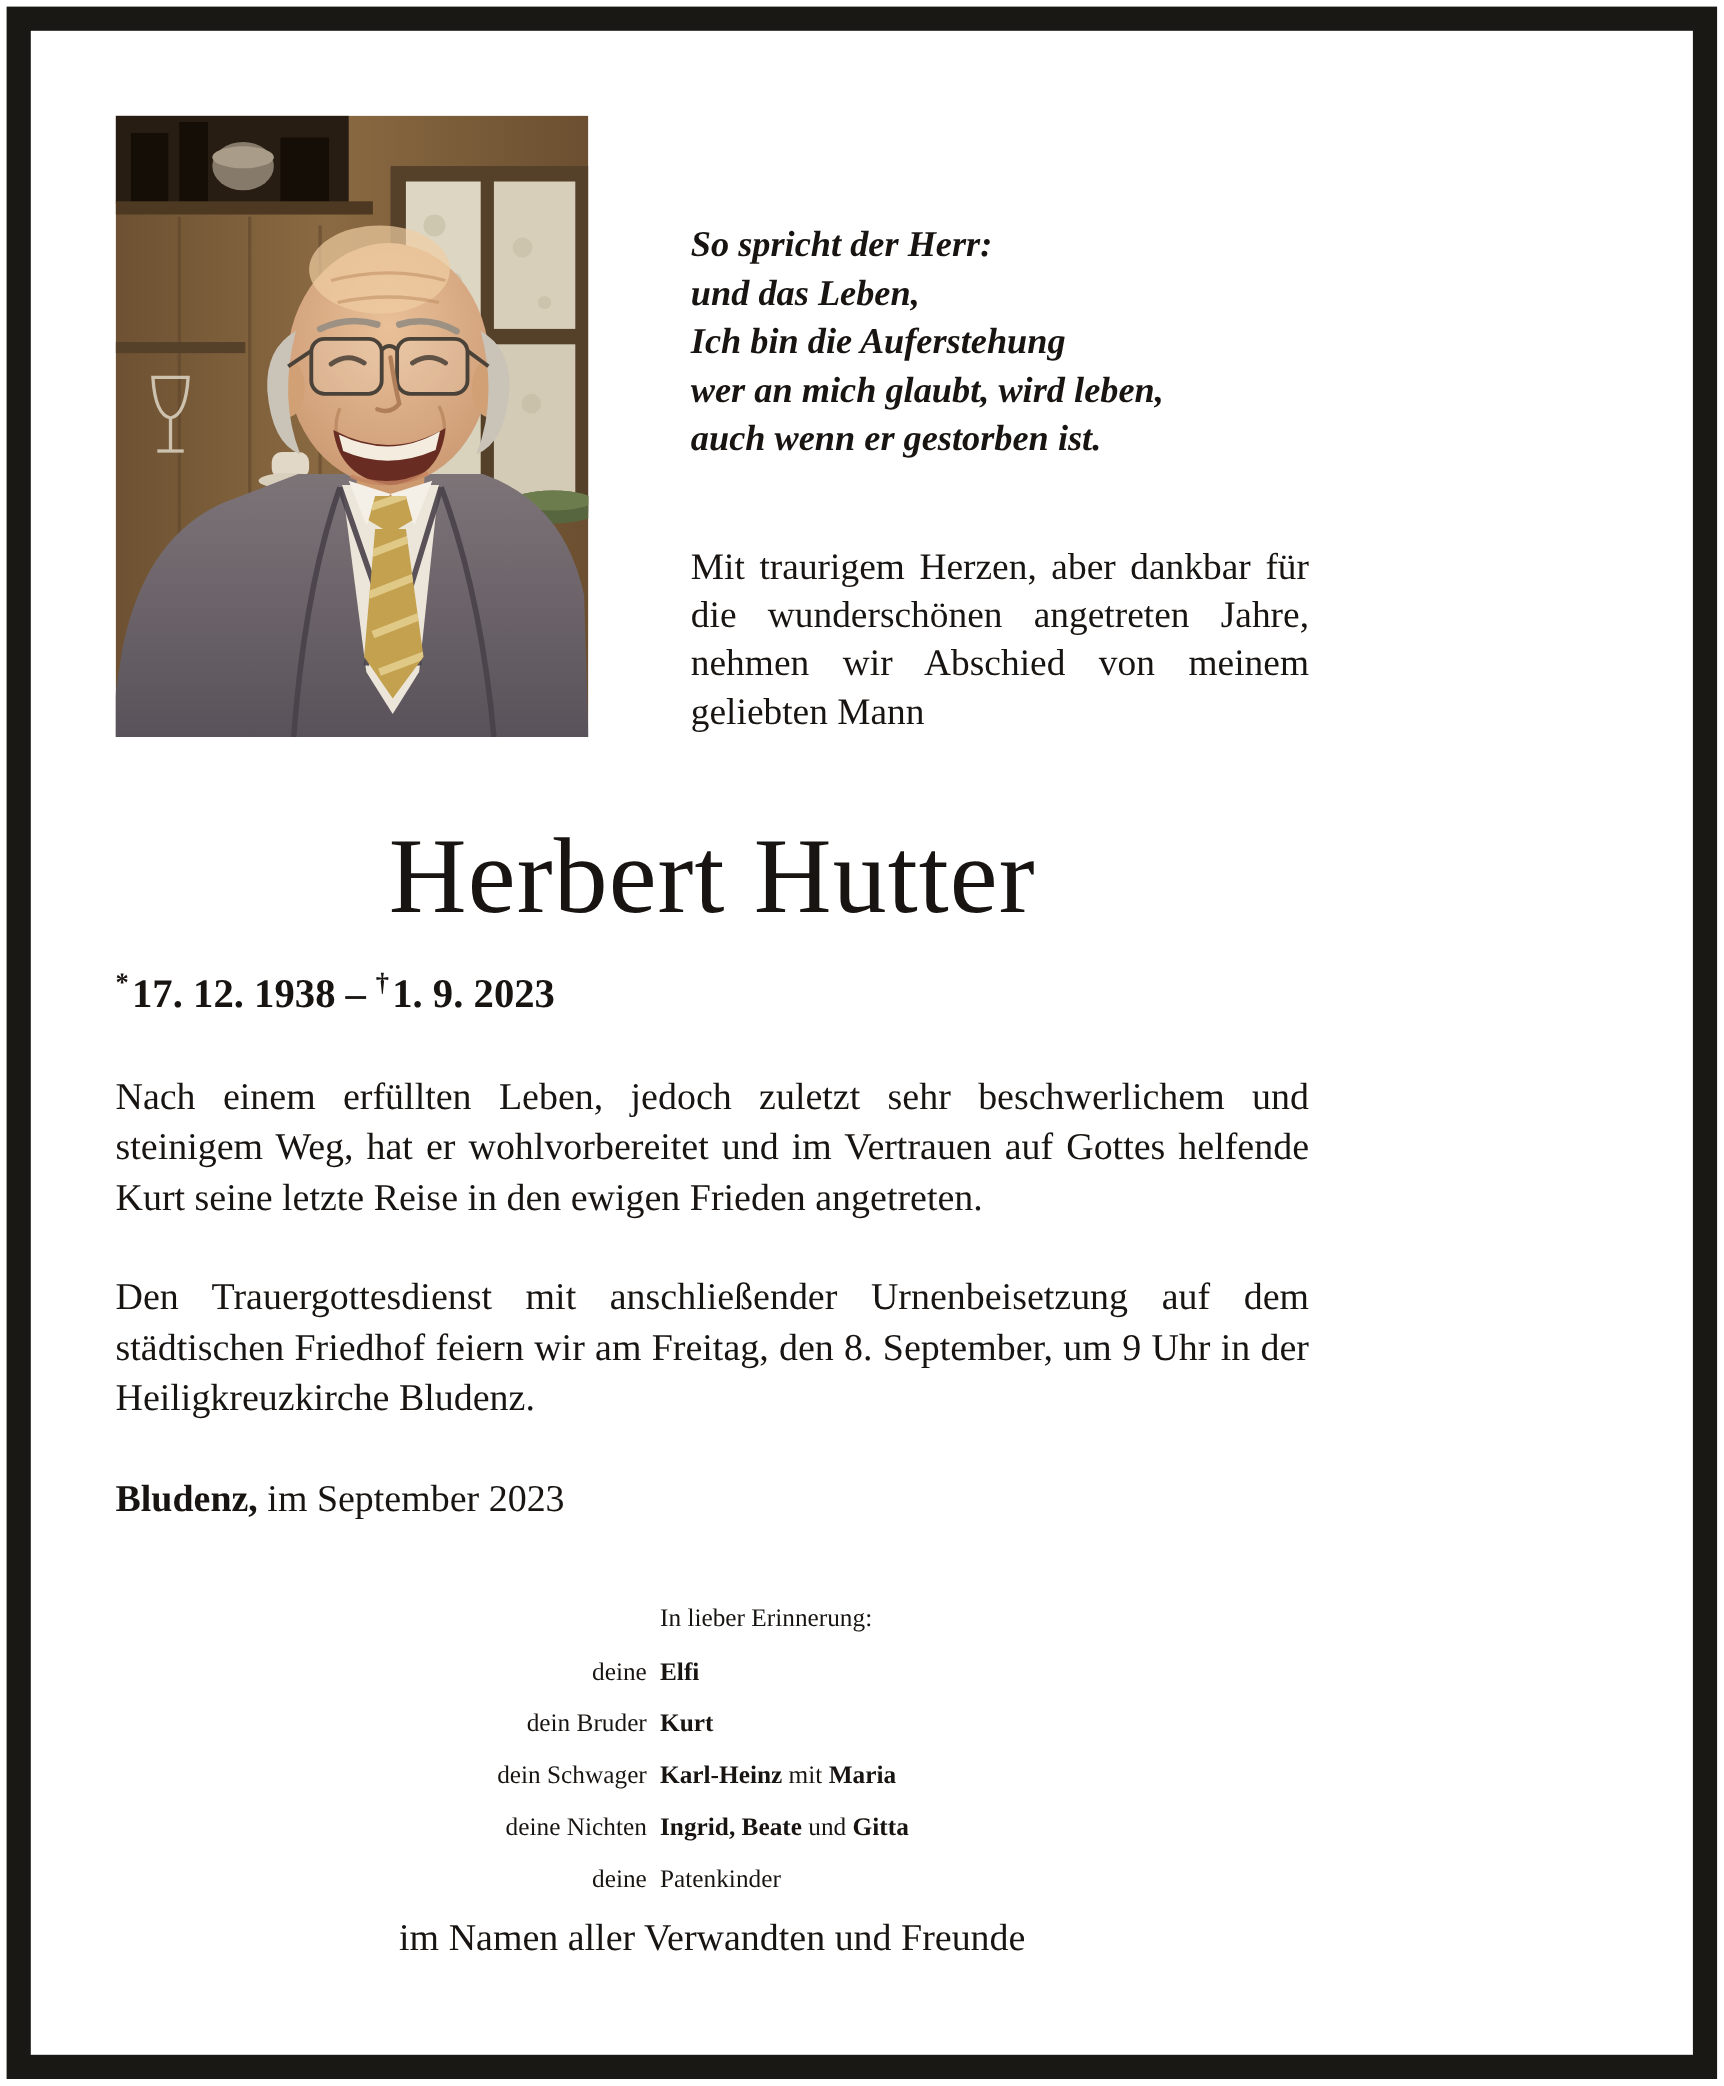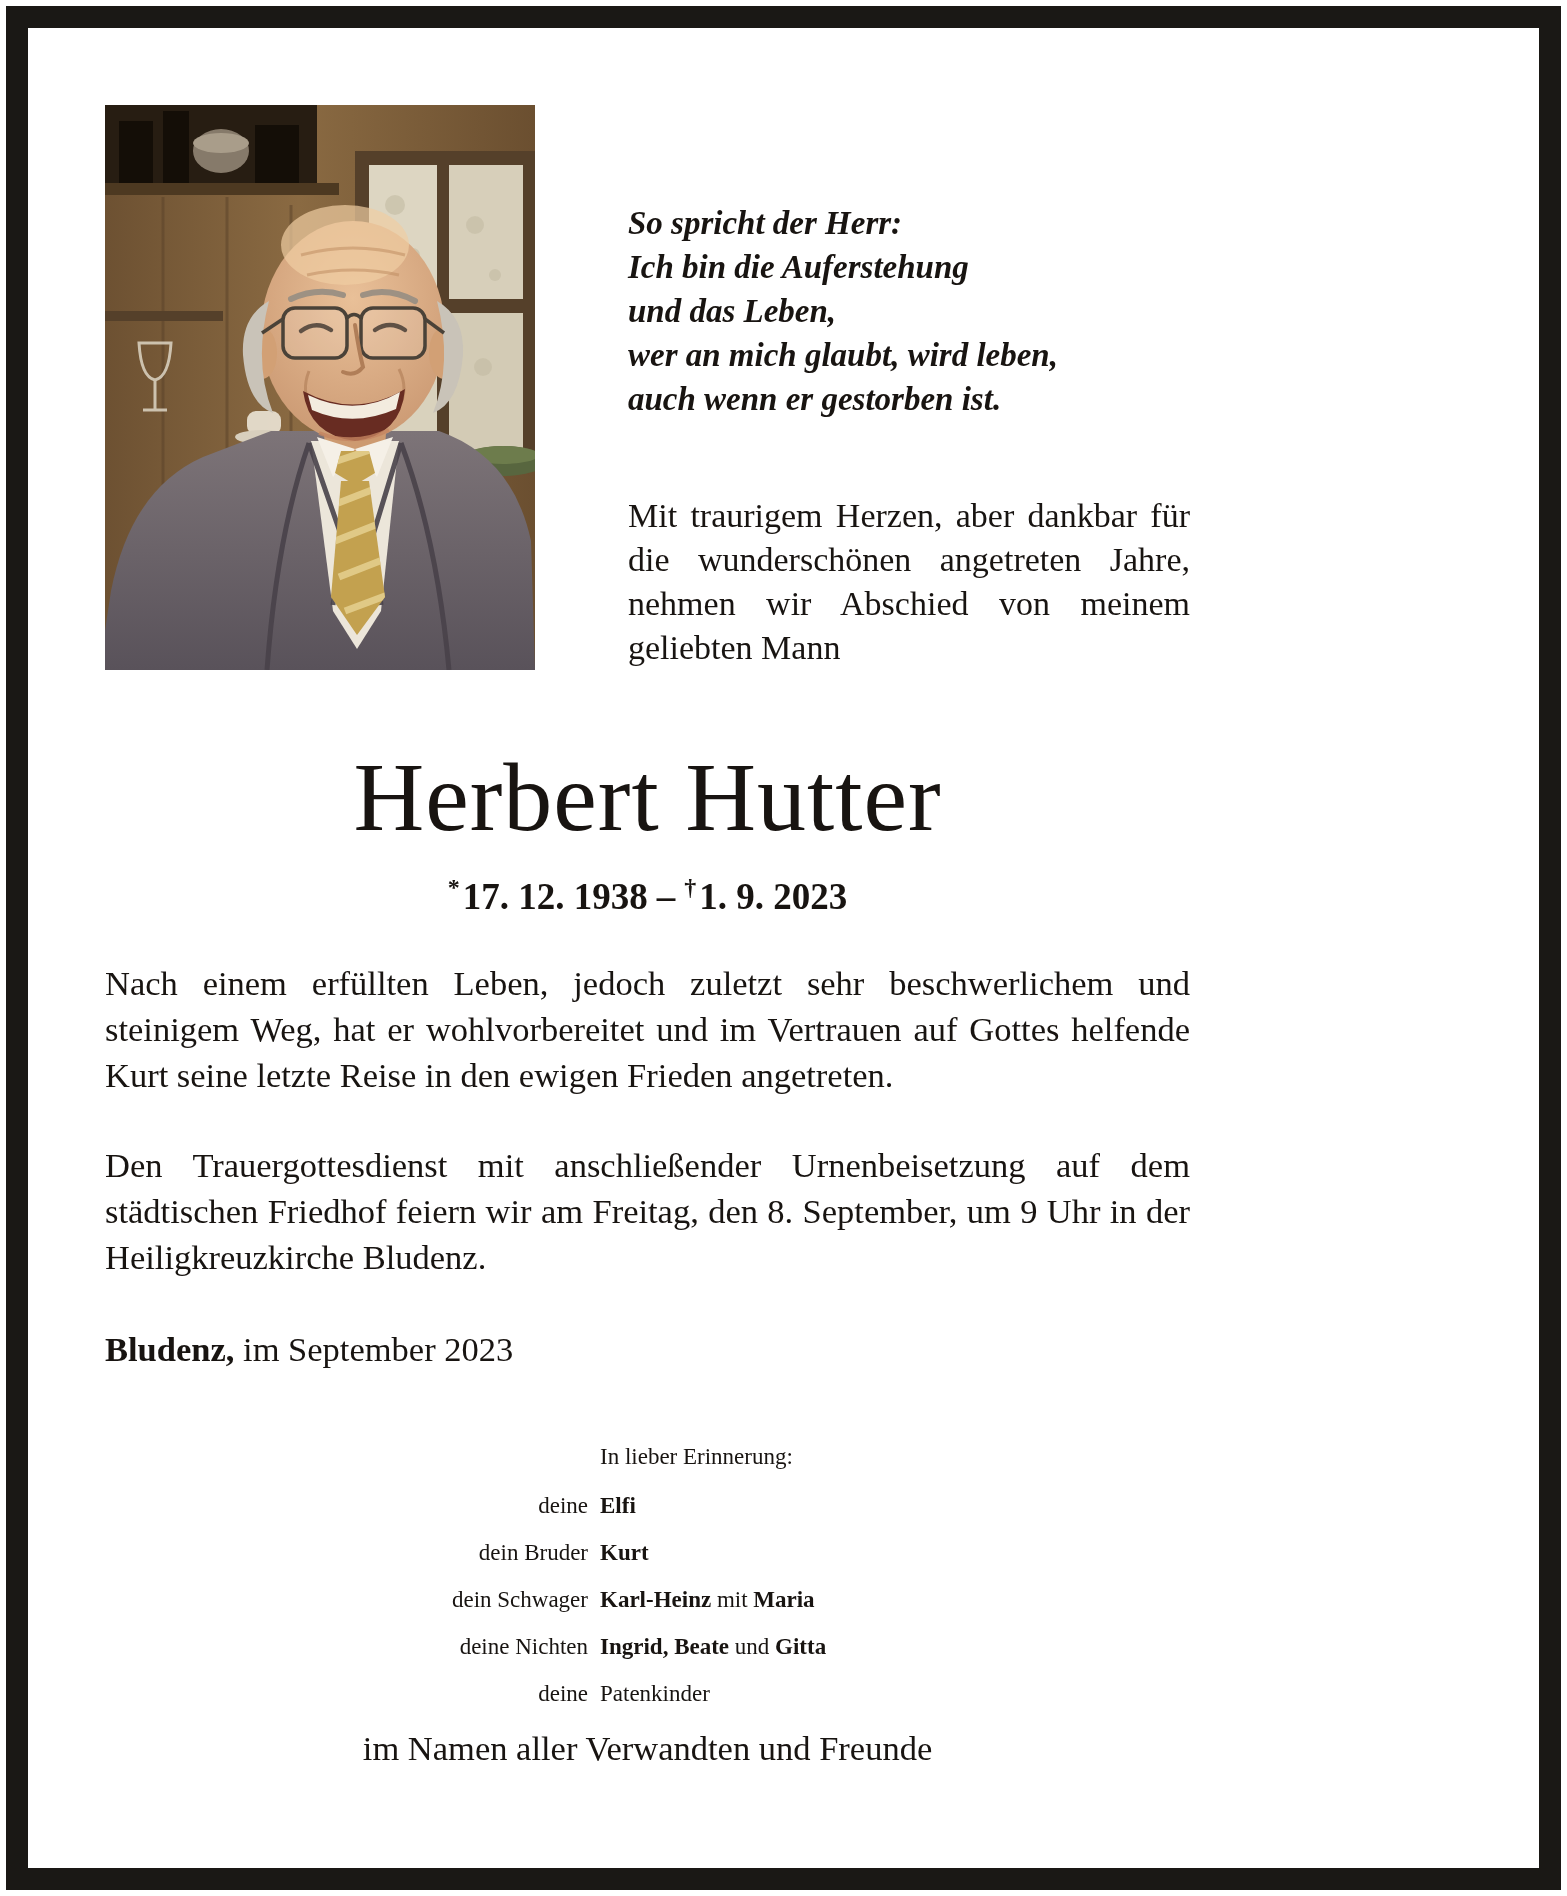--- a/index.html
+++ b/index.html
@@ -22,21 +22,21 @@
   .photo-wrap { width: 430px; height: 565px; flex: none; overflow: hidden; }
   .right-col { margin-left: 93px; width: 562px; display: flex; flex-direction: column; height: 565px; gap: 25px; }
 
   .quote { margin-top: 96px; font-style: italic; font-weight: 700; font-size: 33px; line-height: 44px; }
   .quote span { display: block; }
 
   .intro { margin-top: auto; font-size: 34px; line-height: 44px; text-align: justify; }
 
   .name { margin-top: 76px; font-size: 98px; line-height: 102px; text-align: center; font-weight: 400; letter-spacing: 1px; }
 
-  .dates { margin-top: 16px; text-align: center; font-size: 37px; font-weight: 700; line-height: 46px; }
+  .dates { margin-top: 16px; text-align: left; font-size: 37px; font-weight: 700; line-height: 60px; }
   .dates .sym { font-size: 24px; vertical-align: 14px; margin-right: 3px; }
   .dates .dash { margin: 0 9px; }
 
   .para { margin-top: 40px; font-size: 34.5px; line-height: 46px; text-align: justify; }
   .para + .para { margin-top: 44px; }
 
   .place { margin-top: 46px; font-size: 34.5px; line-height: 46px; }
   .place .b { font-weight: 700; }
 
   .memorial {
@@ -180,22 +180,22 @@
           </g>
           <path d="M198 286 q52 28 102 -2 q-4 46 -50 52 q-46 -6 -52 -50 z" fill="#682c22"></path>
           <path d="M203 290 q48 23 92 -3 l-4 17 q-43 19 -84 1 z" fill="#f3ecdf"></path>
           <path d="M214 328 q36 14 70 -3" stroke="#c48460" stroke-width="4" fill="none" opacity="0.8"></path>
         </svg>
       </div>
 
       <div class="right-col">
         <div class="quote">
           <span>So spricht der Herr:</span>
+          <span>und das Leben,</span>
           <span>Ich bin die Auferstehung</span>
-          <span>und das Leben,</span>
           <span>wer an mich glaubt, wird leben,</span>
           <span>auch wenn er gestorben ist.</span>
         </div>
         <div class="intro">Mit traurigem Herzen, aber dankbar für die wunderschönen angetreten Jahre, nehmen wir Abschied von meinem geliebten Mann</div>
       </div>
     </div>
 
     <div class="name">Herbert Hutter</div>
 
     <div class="dates">

